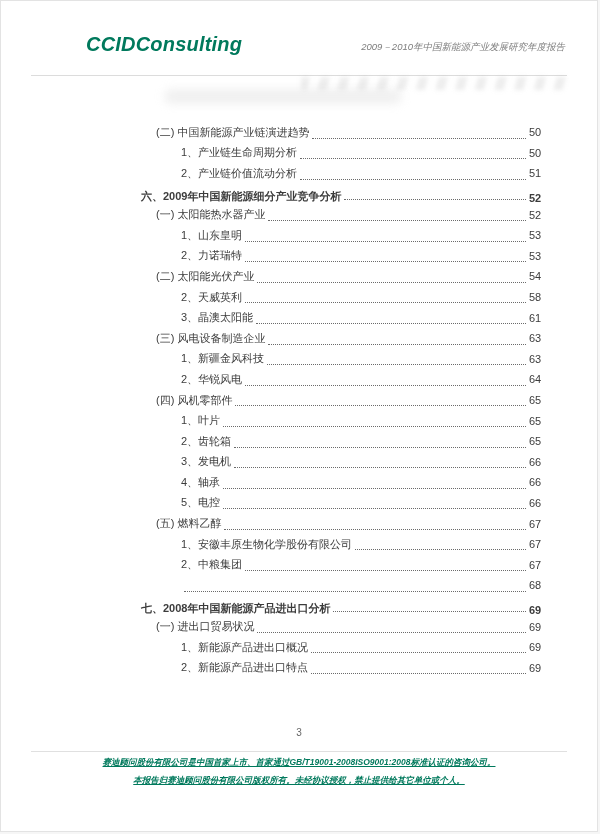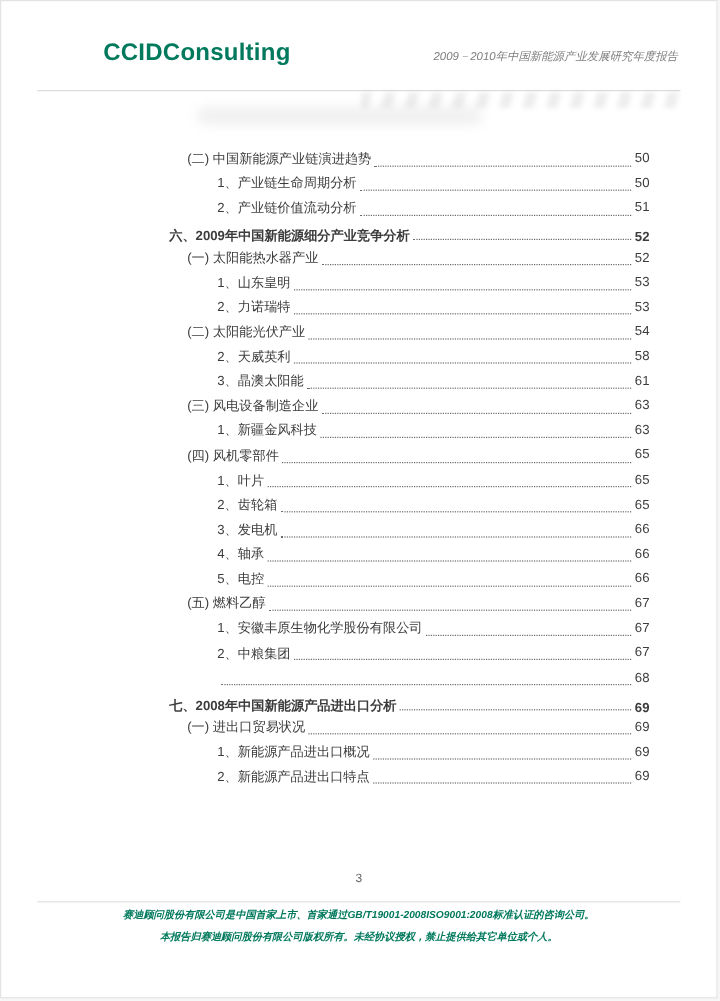--- a/index.html
+++ b/index.html
@@ -18,20 +18,21 @@
   }
   
   .header{
     position:absolute;top:32px;left:85px;right:32px;
     display:flex;justify-content:space-between;align-items:flex-end;
   }
   .logo{
     color:#00795c;
     font-size:20px;
     font-weight:800;
+    font-style:italic;
     letter-spacing:0.2px;
     text-align:center;
   }
   .report-title{
     color:#7d7d7d;
     font-size:9.5px;
     font-style:italic;
     padding-bottom:2px;
     white-space:nowrap;
     margin-left:20px;
@@ -92,20 +93,21 @@
     position:absolute;top:753px;left:0;right:0;
     text-align:center;
   }
   .f-line{
     color:#00795c;
     font-size:8.5px;
     font-weight:700;
     font-style:italic;
     line-height:17.5px;
     white-space:nowrap;
+    text-decoration:underline;
   }
 </style>
 </head>
 <body>
 
 <div class="page">
 
   <div class="header">
     <div class="logo">CCIDConsulting</div>
     <div class="report-title">2009－2010年中国新能源产业发展研究年度报告</div>
@@ -169,20 +171,25 @@
       <div class="toc-row lvl2">
         <span class="t">(三) 风电设备制造企业</span>
         <span class="leader"></span>
         <span class="pg">63</span>
       </div>
       <div class="toc-row lvl3">
         <span class="t">1、新疆金风科技</span>
         <span class="leader"></span>
         <span class="pg">63</span>
       </div>
+      <div class="toc-row lvl3">
+        <span class="t">2、华锐风电</span>
+        <span class="leader"></span>
+        <span class="pg">64</span>
+      </div>
       <div class="toc-row lvl2">
         <span class="t">(四) 风机零部件</span>
         <span class="leader"></span>
         <span class="pg">65</span>
       </div>
       <div class="toc-row lvl3">
         <span class="t">1、叶片</span>
         <span class="leader"></span>
         <span class="pg">65</span>
       </div>

